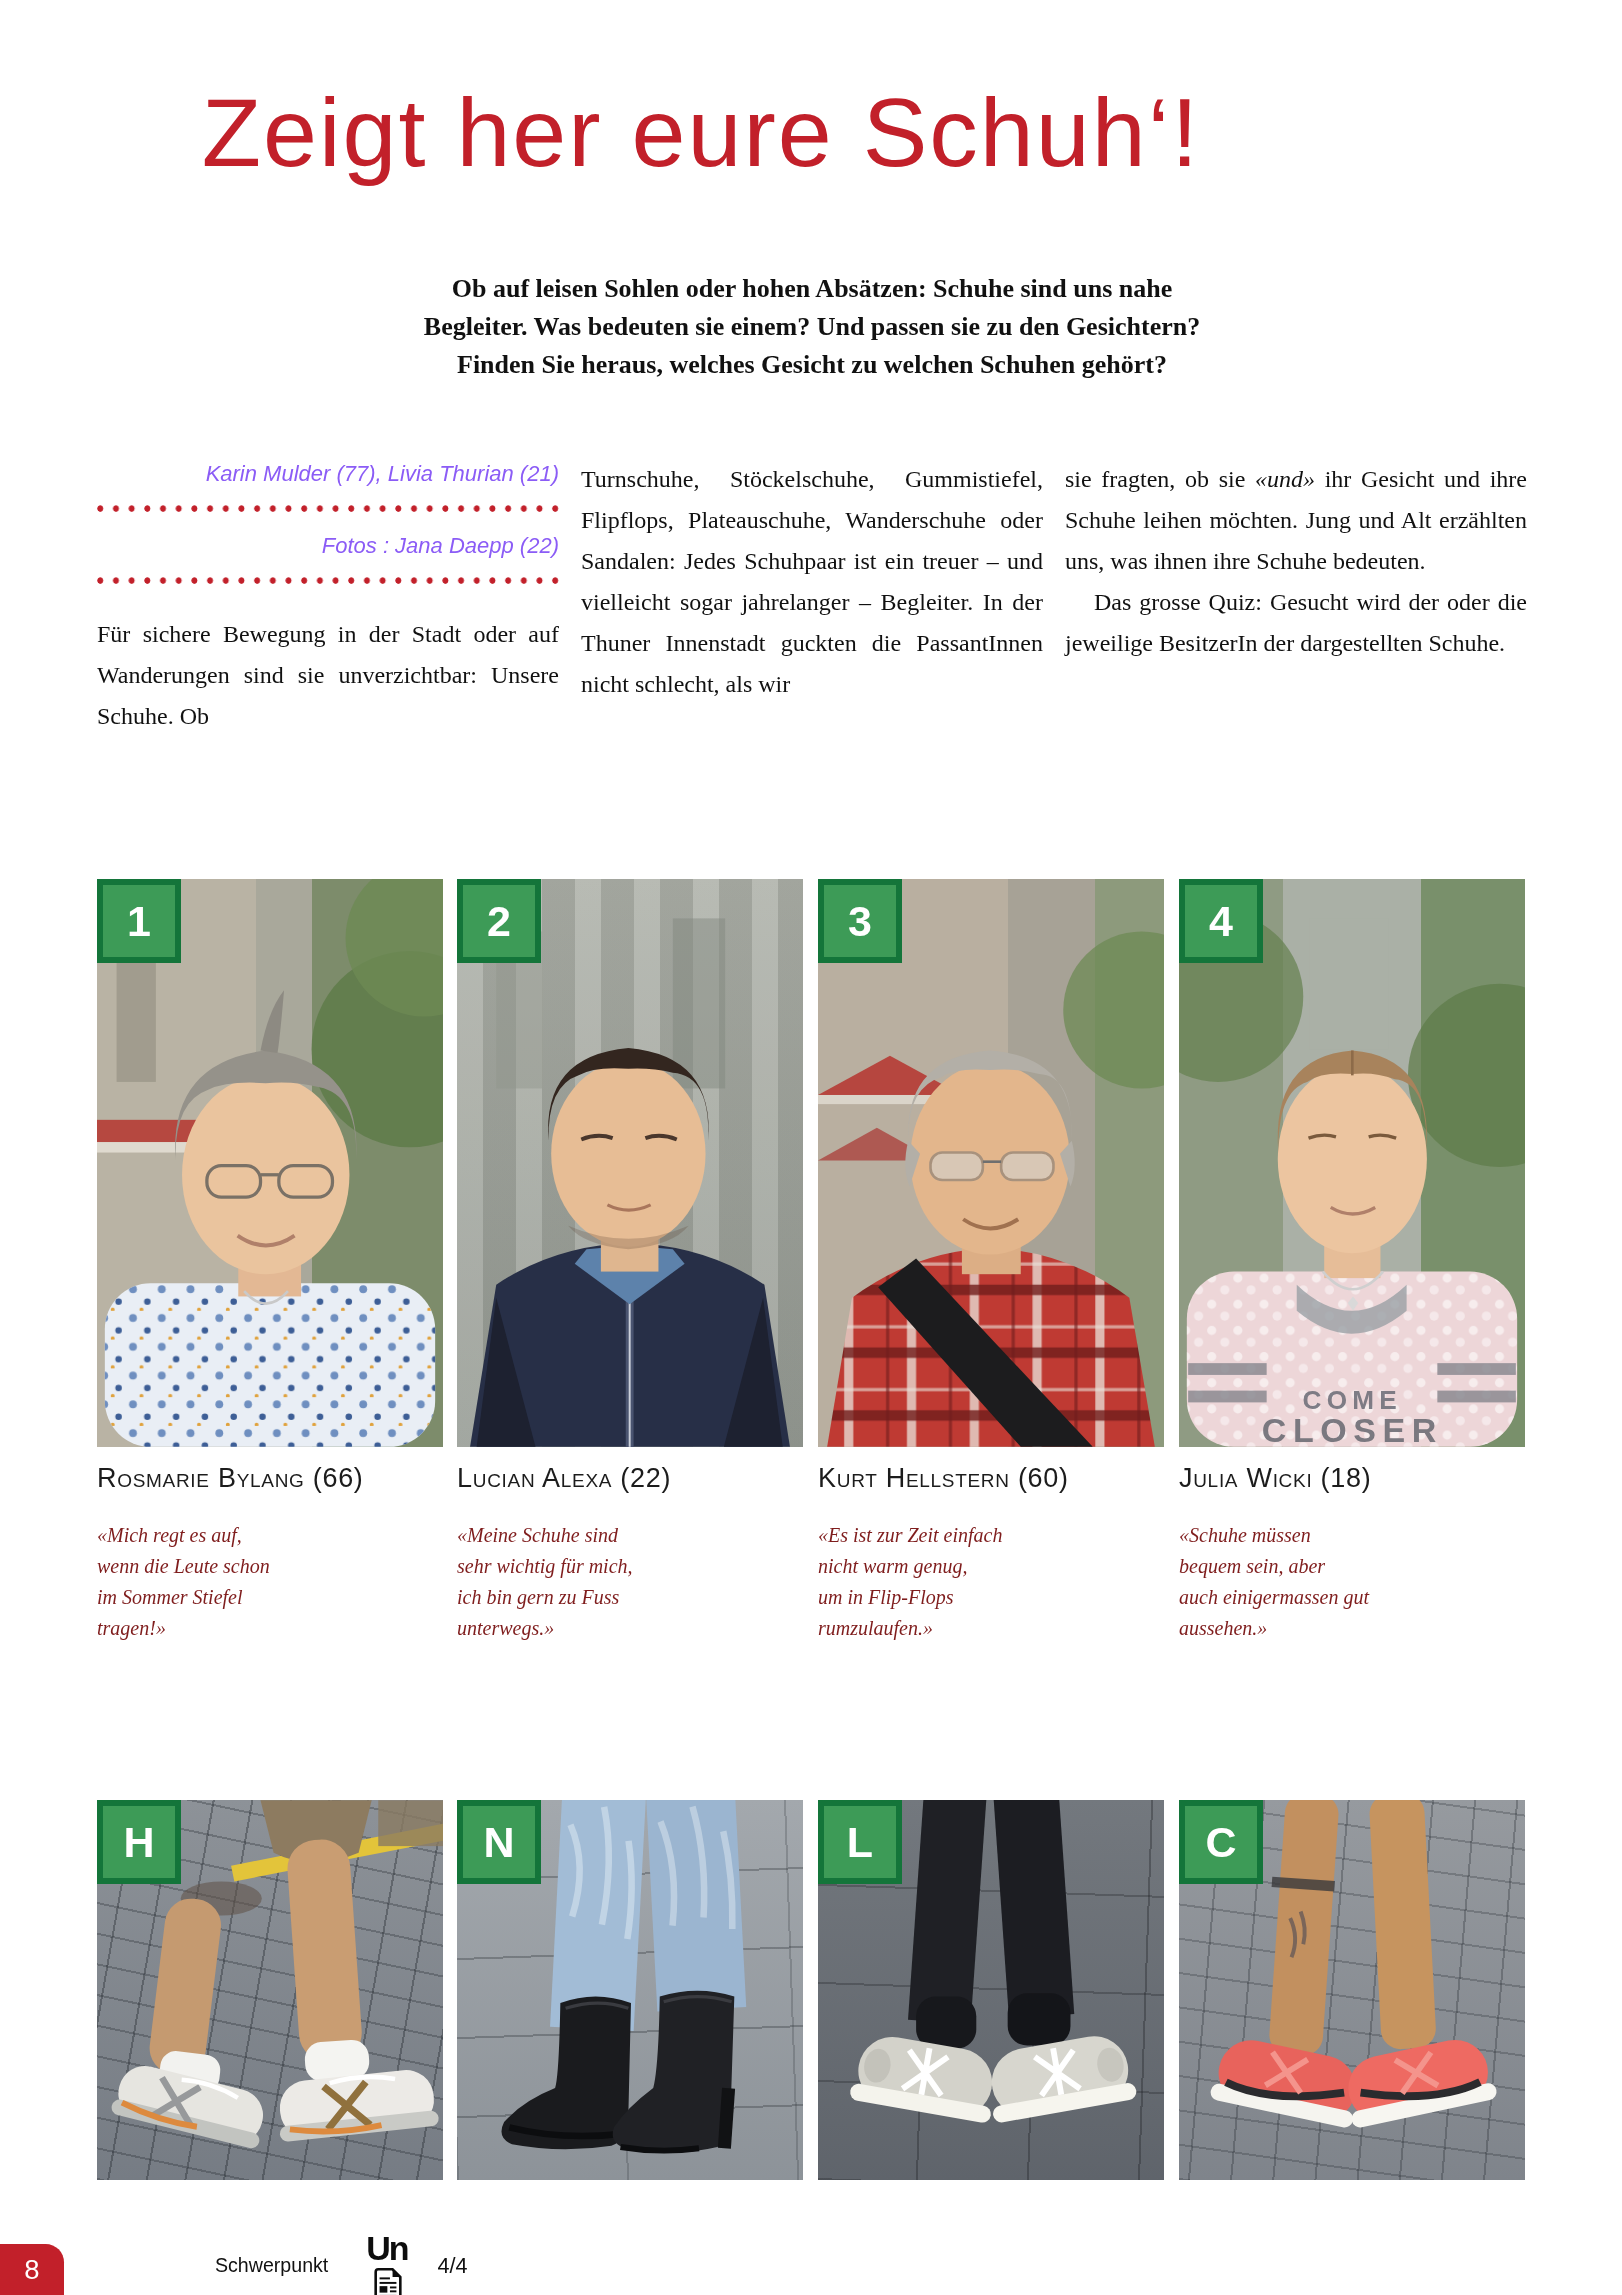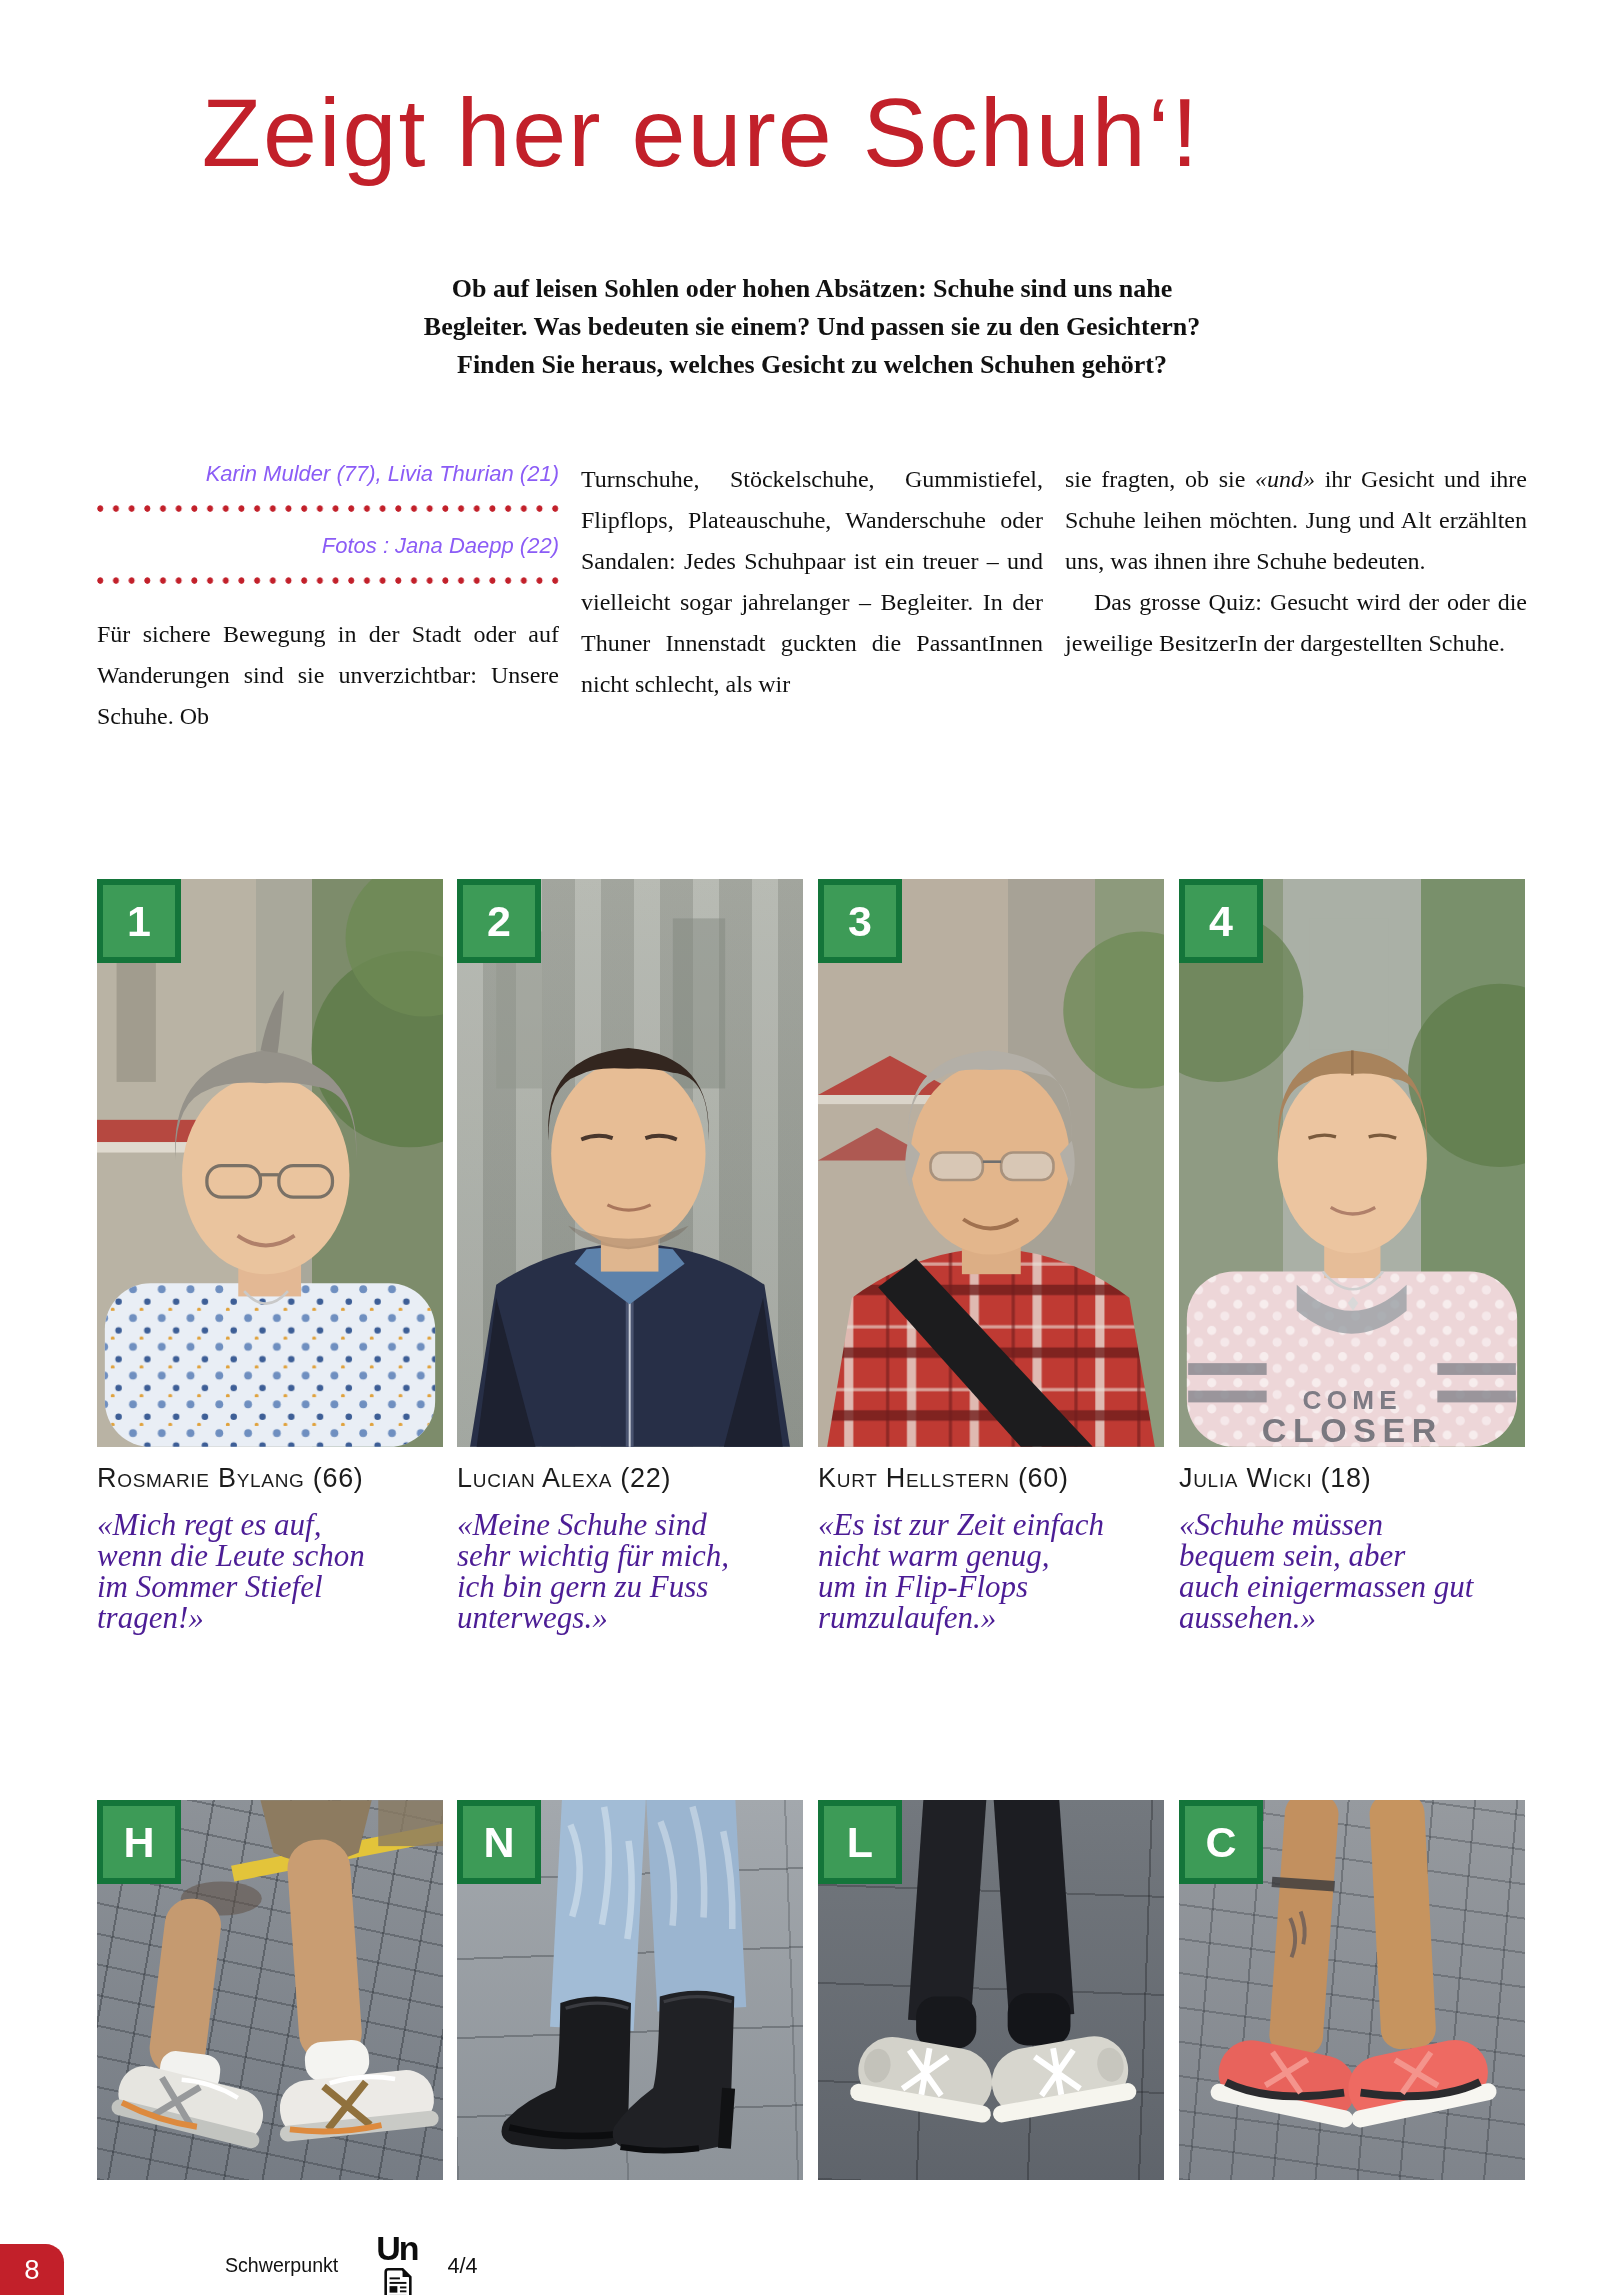--- a/index.html
+++ b/index.html
@@ -85,32 +85,32 @@
     repeating-linear-gradient(8deg,rgba(35,40,46,.26) 0 2px,transparent 2px 34px),
     linear-gradient(180deg,#969a9f,#7f848b);}
 
   
   .caption{position:absolute;top:1463px;width:346px;}
   .cap-name{
     font-family:"Liberation Sans",sans-serif;font-variant:small-caps;
     font-size:27px;letter-spacing:0.7px;color:#1c1c1c;
   }
   .cap-quote{
-    margin-top:15px;font-family:"Liberation Serif",serif;font-style:italic;
-    font-size:31px;line-height:31px;white-space:pre-line;color:#4c1d95;
+    margin-top:26px;font-family:"Liberation Serif",serif;font-style:italic;
+    font-size:20px;line-height:31px;white-space:pre-line;color:#7f1d1d;
   }
 
   
   .pagebox{
     left:0;top:2244px;width:64px;height:51px;background:#c2202a;
     border-top-right-radius:18.3px;display:flex;align-items:center;justify-content:center;
   }
   .pagebox span{color:#fff;font-size:27.5px;font-family:"Liberation Sans",sans-serif;}
   .footerline{
-    left:225px;top:2244px;height:43px;display:flex;align-items:center;
+    left:215px;top:2244px;height:43px;display:flex;align-items:center;
   }
   .f-section{font-size:19.6px;color:#111;}
   .f-logo{display:flex;align-items:center;margin-left:38px;flex-direction:column;}
   .f-logo-text{font-size:34px;font-weight:bold;letter-spacing:-2px;color:#0d0d0d;}
   .f-doc{margin-left:1.3px;}
   .f-issue{font-size:21.6px;color:#111;margin-left:30px;}
 </style>
 </head>
 <body>
 

